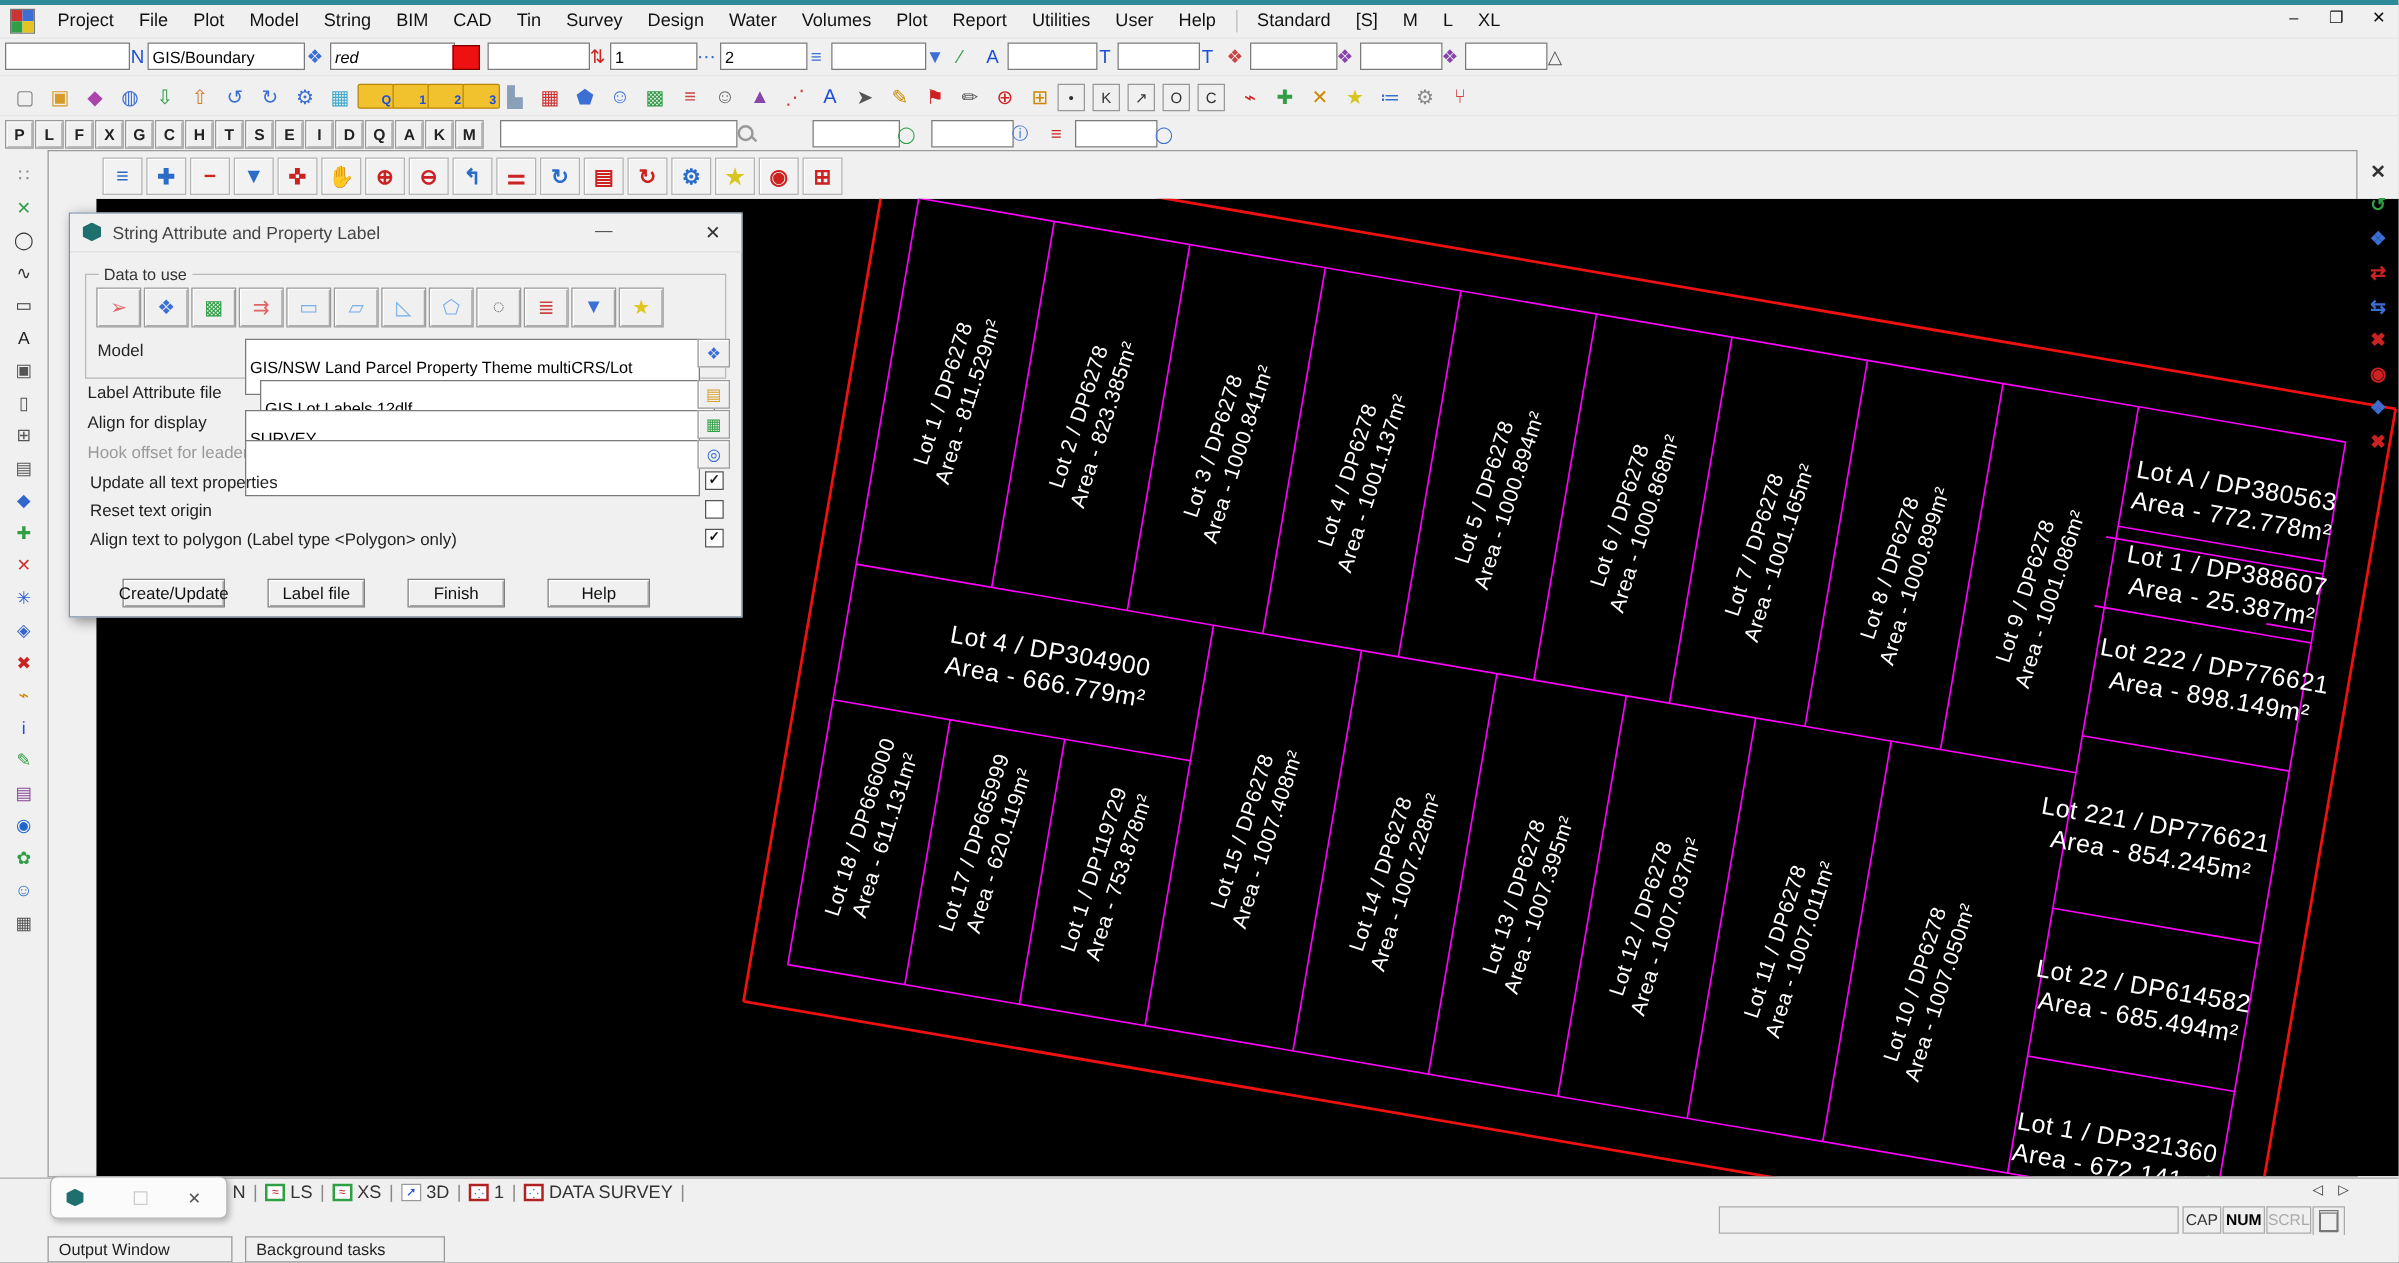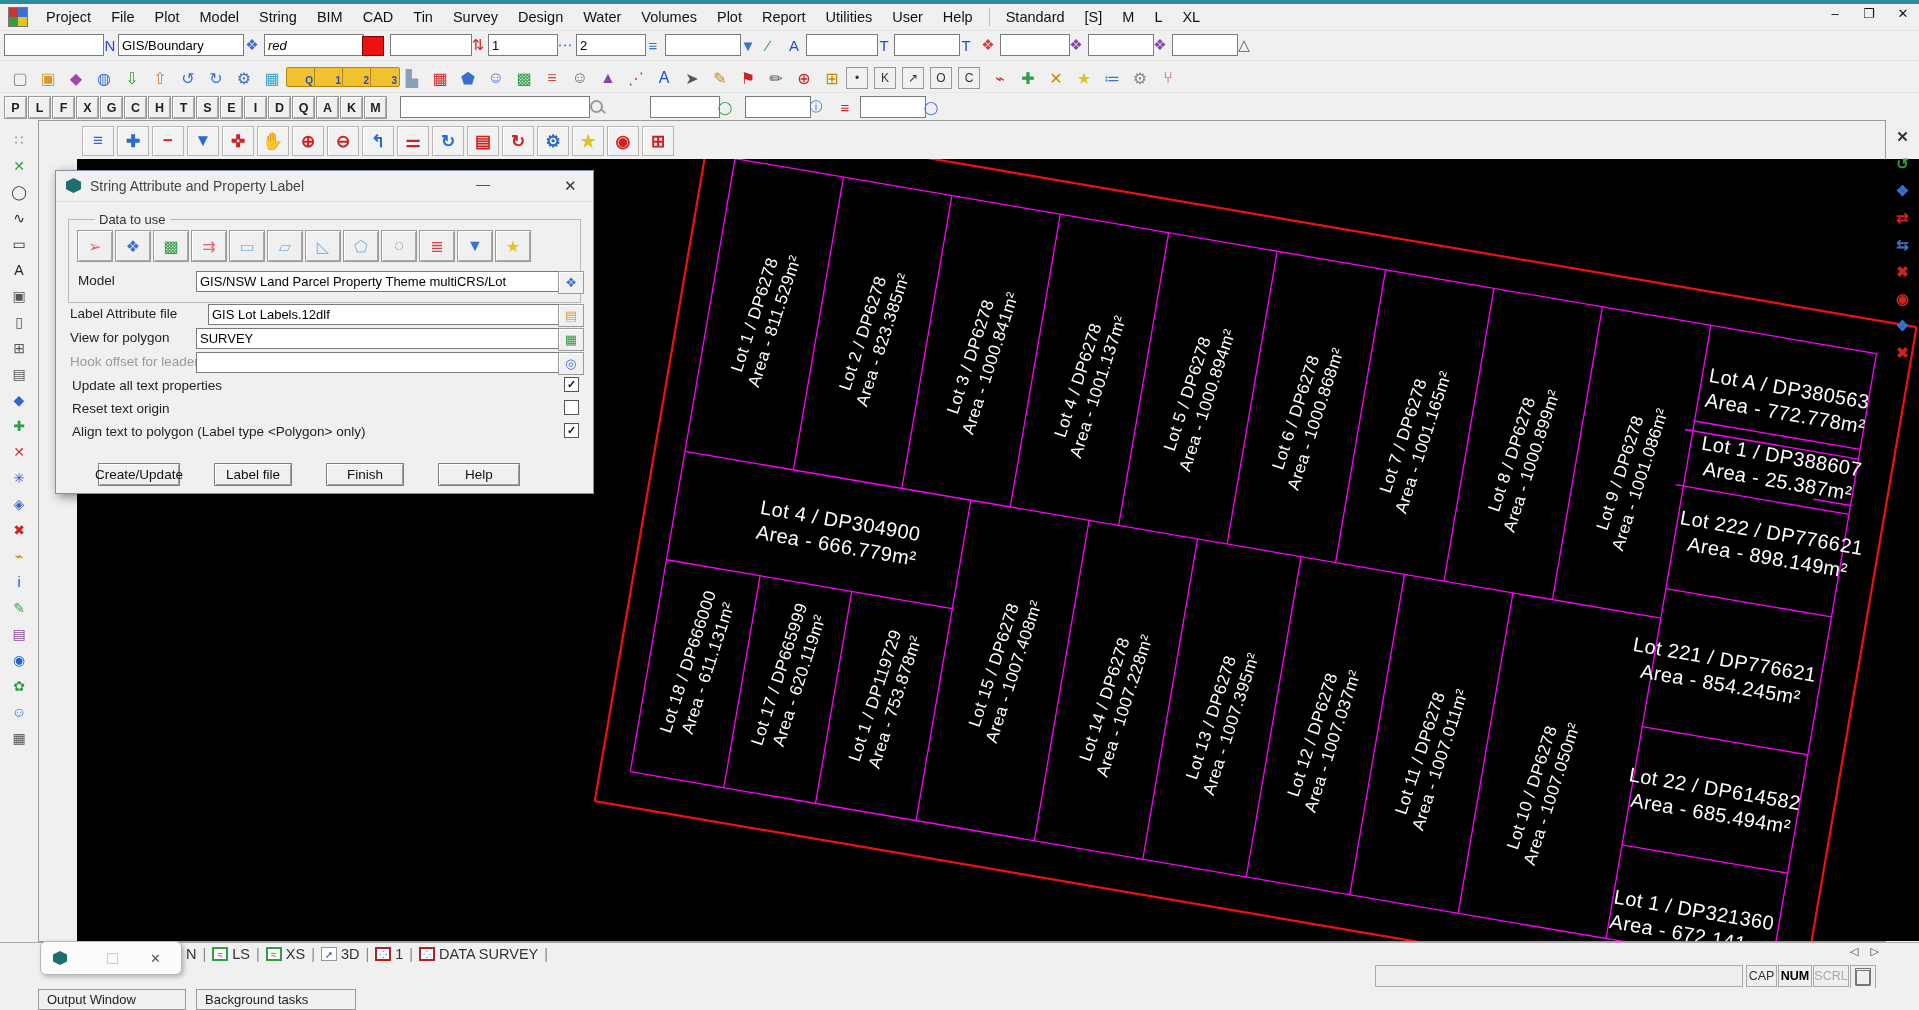--- a/index.html
+++ b/index.html
@@ -64,27 +64,27 @@
   .trash{position:absolute;width:12px;height:13px;border:2px solid #777;border-top:3px double #777;border-radius:0 0 2px 2px;}
   
   #dialog{left:55px;top:170px;width:537px;height:322px;background:#f0f0f0;border:1px solid #7e93a7;
       box-shadow:3px 3px 10px rgba(0,0,0,.45);z-index:10;}
   #dlg-title{position:absolute;left:0;top:0;width:100%;height:30px;background:#f0f0f0;border-bottom:1px solid #ddd;}
   #dlg-title .dcube{position:absolute;left:10px;top:7px;width:15px;height:15px;background:#1f6f6f;clip-path:polygon(50% 0,100% 25%,100% 75%,50% 100%,0 75%,0 25%);}
   #dlg-title .dtxt{position:absolute;left:34px;top:7px;font-size:14px;color:#444;}
   #dlg-title .dmin{position:absolute;left:420px;top:5px;color:#555;font-size:14px;}
   #dlg-title .dclose{position:absolute;left:508px;top:6px;color:#333;font-size:15px;}
   #groupbox{position:absolute;left:12px;top:48px;width:511px;height:82px;border:1px solid #b9b9b9;}
-  #grouplabel{position:absolute;left:10px;top:-8px;background:#f0f0f0;padding:0 4px;font-size:13px;color:#333;margin-left:16px;}
+  #grouplabel{position:absolute;left:10px;top:-8px;background:#f0f0f0;padding:0 4px;font-size:13px;color:#333;}
   .dico{position:absolute;top:10px;width:34px;height:30px;background:#f0f0f0;border:1px solid #9a9a9a;
      box-shadow:inset 1px 1px 0 #fff, inset -1px -1px 0 #a8a8a8;display:flex;align-items:center;justify-content:center;font-size:16px;}
   .dlabel{position:absolute;font-size:13.5px;color:#222;}
   .dlabel.dis{color:#9a9a9a;}
   .dinput{position:absolute;height:19px;width:356px;left:140px;border:1px solid #7a7a7a;background:#fff;
-     font-size:13px;padding:0 3px;font-family:"Liberation Sans",sans-serif;}
+     font-size:13px;padding:12px 3px;font-family:"Liberation Sans",sans-serif;}
   .fico{position:absolute;left:502px;width:24px;height:21px;background:#f0f0f0;border:1px solid #9a9a9a;
      box-shadow:inset 1px 1px 0 #fff;display:flex;align-items:center;justify-content:center;font-size:13px;}
   .chk{position:absolute;left:508px;width:13px;height:13px;border:1px solid #555;background:#fff;font-size:11px;
      line-height:13px;text-align:center;color:#111;font-weight:bold;}
   #greenbar{position:absolute;left:10px;top:266px;width:513px;height:20px;background:#00dd00;border:1px solid #888;
      font-size:13.5px;color:#000;line-height:20px;padding-left:6px;box-sizing:border-box;}
   .dbtn{position:absolute;top:292px;height:21px;background:#f0f0f0;border:1px solid #808080;
      box-shadow:inset 1px 1px 0 #fff, inset -1px -1px 0 #a0a0a0;font-size:13.5px;color:#111;
      display:flex;align-items:center;justify-content:center;}
 </style>
@@ -515,21 +515,21 @@
         <div class="dico" style="left: 388px; color: rgb(59, 111, 212);">▼</div>
         <div class="dico" style="left: 426px; color: rgb(226, 197, 34);">★</div>
       </div>
     <div id="dlg-fields">
         <div class="dlabel" style="left: 22px; top: 102px;">Model</div>
         <input class="dinput" value="GIS/NSW Land Parcel Property Theme multiCRS/Lot" style="top: 100px;">
         <div class="fico" style="top: 100px; color: rgb(59, 111, 212);">❖</div>
         <div class="dlabel" style="left: 14px; top: 135px;">Label Attribute file</div>
         <input class="dinput" value="GIS Lot Labels.12dlf" style="top: 133px; margin-left: 12px;">
         <div class="fico" style="top: 133px; color: rgb(216, 160, 42);">▤</div>
-        <div class="dlabel" style="left: 14px; top: 159px;">View for polygon</div>
+        <div class="dlabel" style="left: 14px; top: 159px;">Align for display</div>
         <input class="dinput" value="SURVEY" style="top: 157px;">
         <div class="fico" style="top: 157px; color: rgb(47, 158, 68);">▦</div>
         <div class="dlabel dis" style="left: 14px; top: 183px;">Hook offset for leader</div>
         <input class="dinput" style="top: 181px;">
         <div class="fico" style="top: 181px; color: rgb(59, 111, 212);">◎</div>
       </div>
     <div id="dlg-checks">
         <div class="dlabel" style="left: 16px; top: 207px;">Update all text properties</div>
         <div class="chk" style="top: 206px;">✓</div>
         <div class="dlabel" style="left: 16px; top: 230px;">Reset text origin</div>

